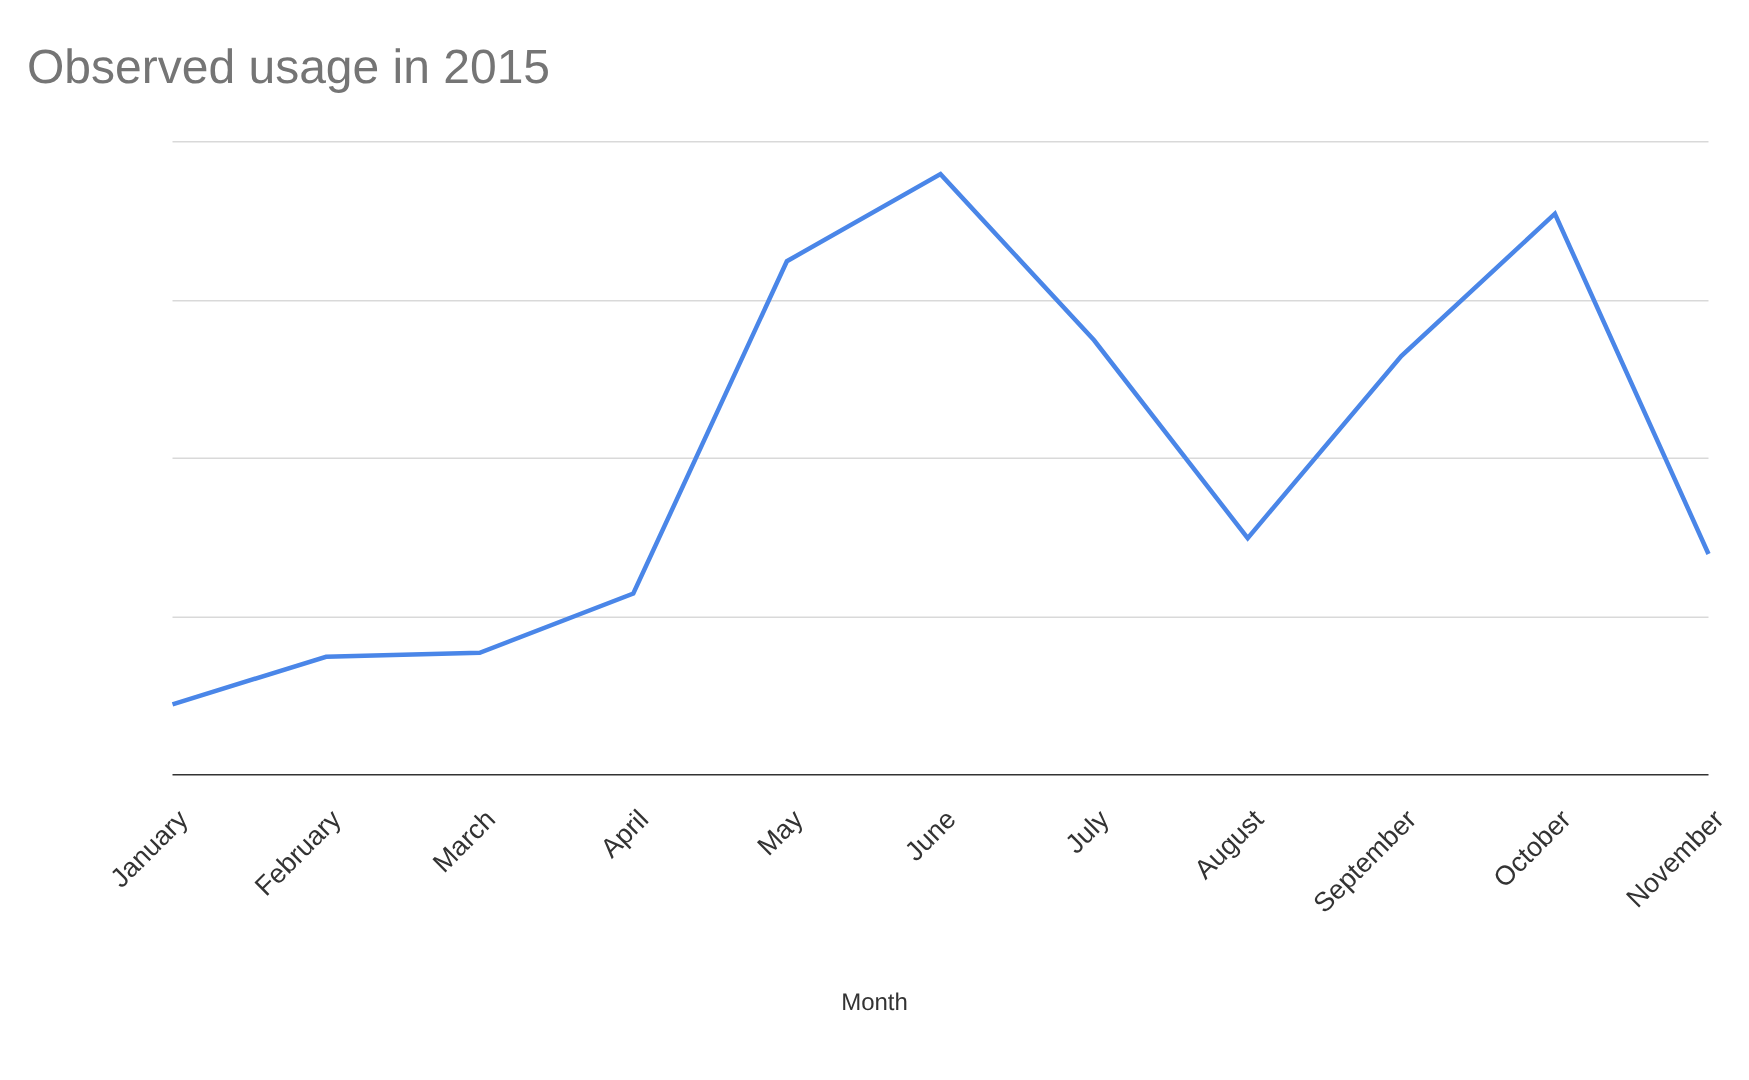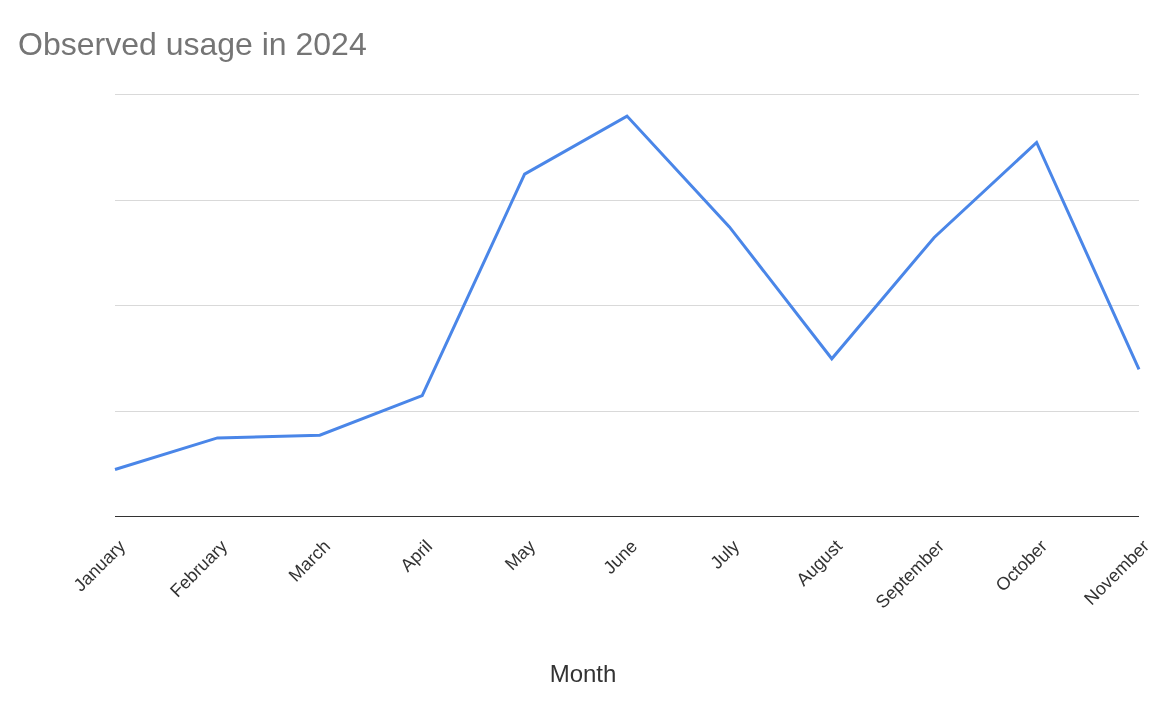--- a/index.html
+++ b/index.html
@@ -70,28 +70,28 @@
       font-size: 18px;
       color: #333333;
       text-align: right;
       white-space: nowrap;
     }
     .x-axis-title {
       position: absolute;
       left: 50%;
       transform: translateX(-50%);
       top: 660px;
-      font-size: 24px;
+      font-size: 16px;
       color: #333333;
     }
   </style>
 </head>
 <body>
 
-<div class="chart-title">Observed usage in 2024</div>
+<div class="chart-title">Observed usage in 2015</div>
 
 <div class="plot-area">
   <div id="gridlines">
       <div class="gridline" style="bottom: 105.5px;"></div>
       <div class="gridline" style="bottom: 211px;"></div>
       <div class="gridline" style="bottom: 316.5px;"></div>
       <div class="gridline" style="bottom: 422px;"></div>
     </div>
   <div class="x-axis-line"></div>
   <svg class="line-svg" viewBox="0 0 1024 422" preserveAspectRatio="none">

